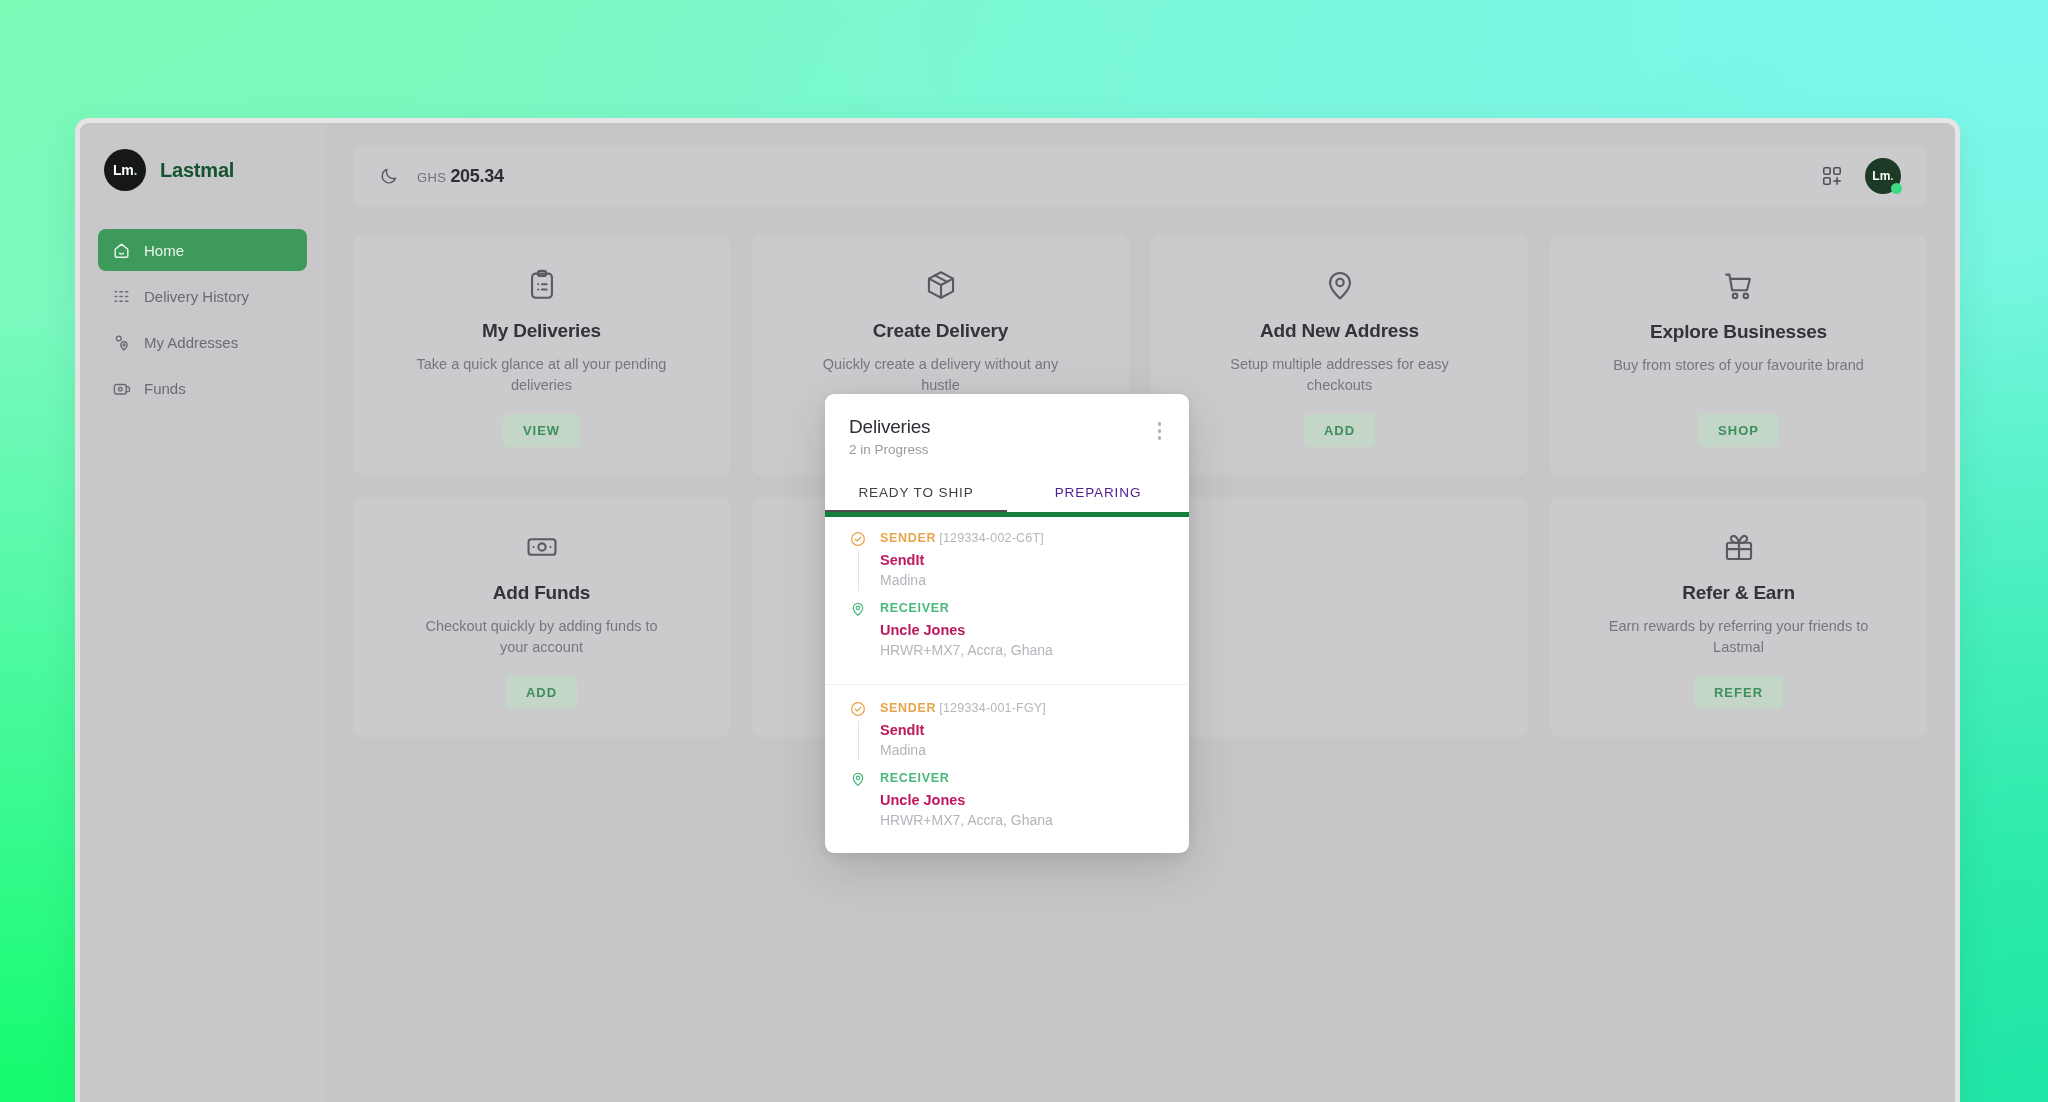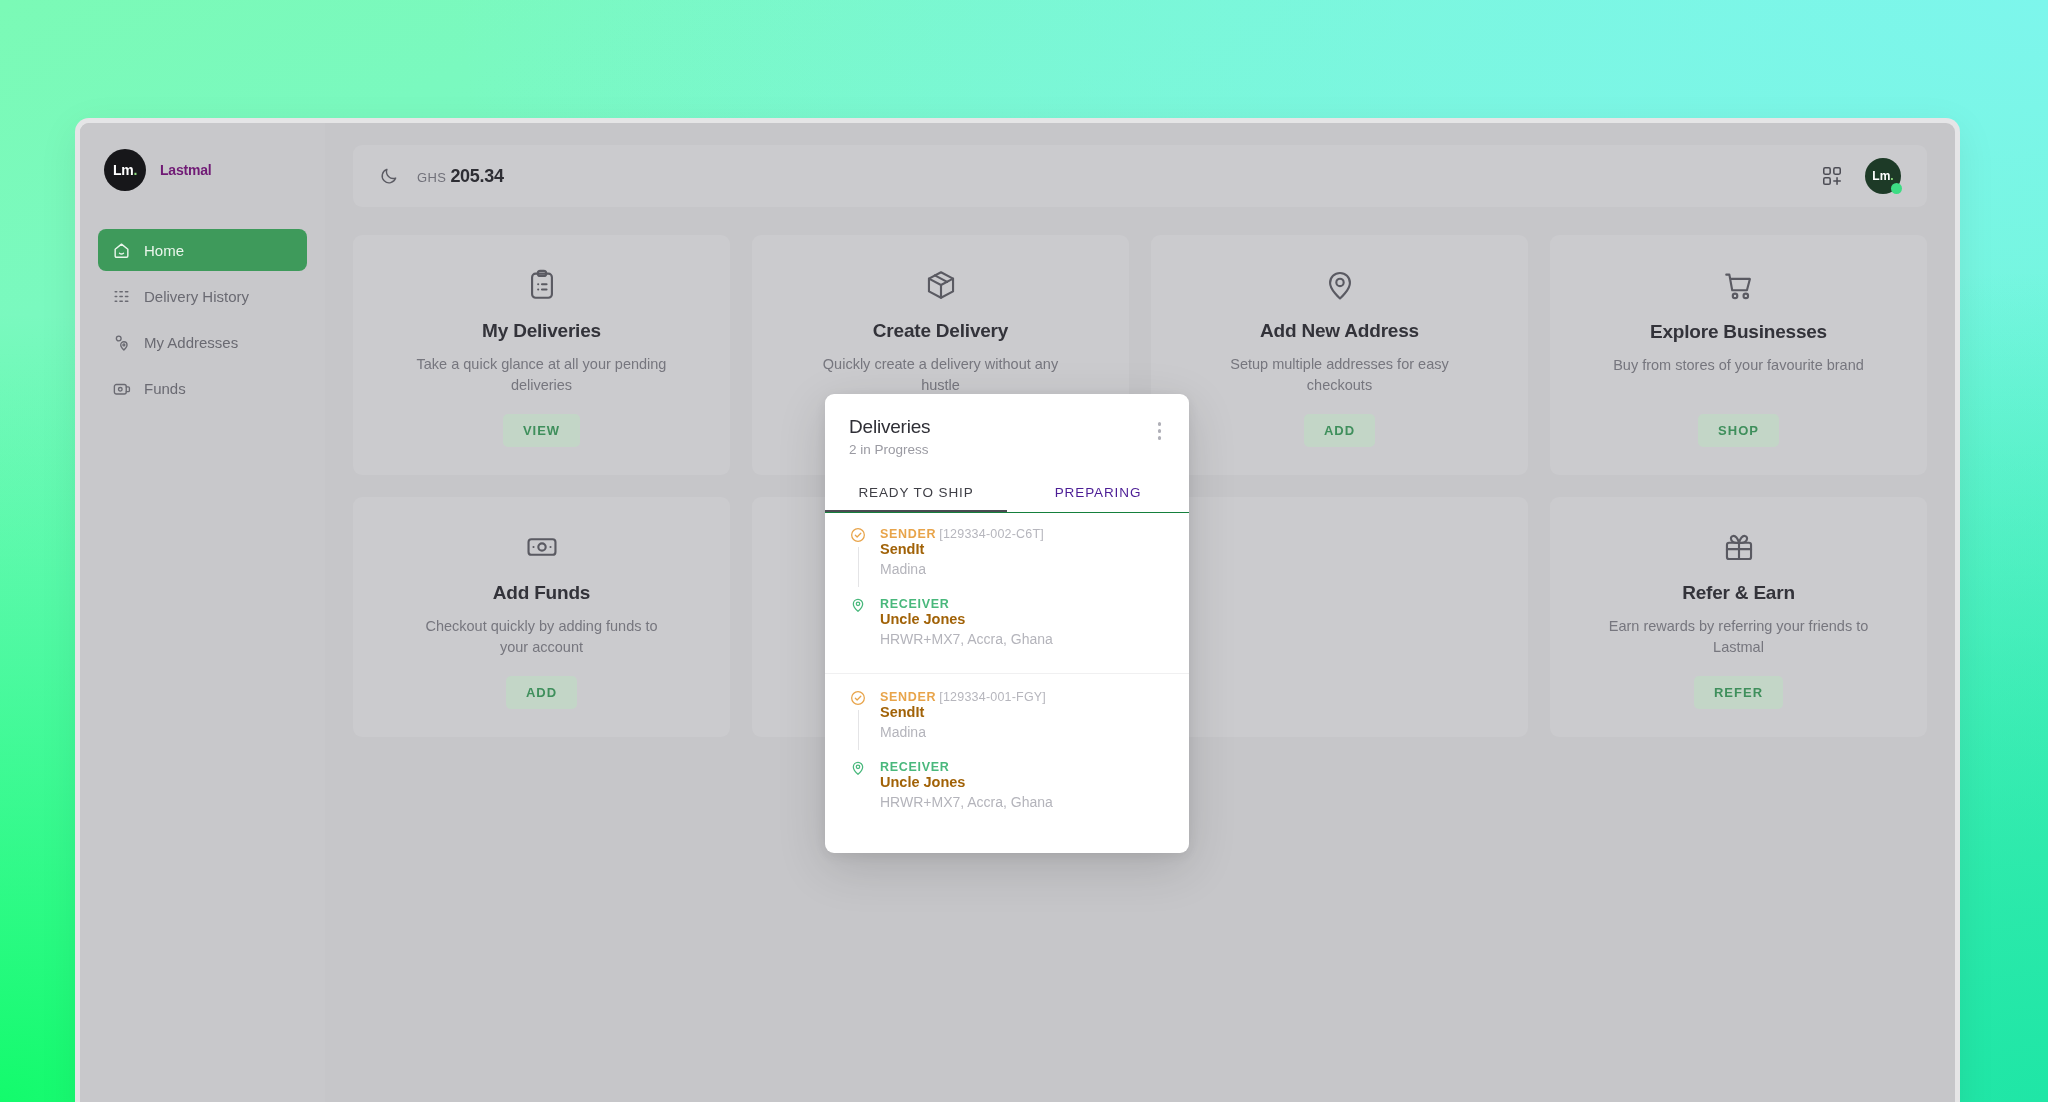--- a/index.html
+++ b/index.html
@@ -56,23 +56,23 @@
     border-radius: 50%;
     background: #17171a;
     color: #fff;
     display: flex; align-items: center; justify-content: center;
     font-size: 14px; font-weight: bold;
     letter-spacing: -0.3px;
     position: relative;
   }
   .brand-logo .dot { color: #8fdc7e; }
   .brand-name {
-    font-size: 14px;
+    font-size: 20px;
     font-weight: bold;
-    color: #701a75;
+    color: #14532d;
     letter-spacing: -0.2px;
   }
 
   .nav { display: flex; flex-direction: column; gap: 4px; }
   .nav-item {
     display: flex;
     align-items: center;
     gap: 13px;
     height: 42px;
     padding: 0 14px;
@@ -198,21 +198,21 @@
   .modal-sub { font-size: 13.5px; color: #9a9aa2; margin-top: 4px; }
   .kebab {
     display: flex; flex-direction: column; gap: 3.5px;
     align-items: center; padding: 6px 4px; cursor: pointer;
   }
   .kebab i { width: 3.5px; height: 3.5px; border-radius: 50%; background: #b0b0b8; display: block; }
 
   .tabs {
     display: flex;
     margin-top: 18px;
-    border-bottom: 1px solid #15803d;
+    border-bottom: 5px solid #15803d;
     align-items: center;
   }
   .tab {
     flex: 1;
     text-align: center;
     font-size: 13.5px;
     letter-spacing: 0.9px;
     color: #4c1d95;
     padding: 10px 0 12px 0;
     cursor: pointer;
@@ -228,21 +228,21 @@
 
   .leg { display: flex; gap: 13px; position: relative; }
   .leg-icons { width: 18px; flex: 0 0 18px; display: flex; flex-direction: column; align-items: center; }
   .leg-icons svg { width: 16px; height: 16px; display: block; }
   .leg-line { width: 1px; flex: 1; background: #e4e4e6; margin: 4px 0 0 0; min-height: 40px; }
   .leg-body { padding-bottom: 2px; }
   .leg-label { font-size: 12.5px; font-weight: bold; letter-spacing: 0.7px; }
   .leg-label.sender { color: #e8a44a; }
   .leg-label.receiver { color: #49b87c; }
   .leg-id { font-size: 12.5px; color: #b6b6bd; font-weight: normal; letter-spacing: 0.2px; margin-left: 3px; }
-  .leg-name { font-size: 14.5px; color: #a16207; font-weight: bold; margin-top: 0; }
+  .leg-name { font-size: 14.5px; color: #be185d; font-weight: bold; margin-top: 7px; }
   .leg-addr { font-size: 14px; color: #b4b4bb; margin-top: 4px; }
   .leg.receiver-leg { margin-top: 10px; }
   .leg.receiver-leg .leg-body { padding-bottom: 14px; }
 </style>
 </head>
 <body>
 
 <div class="app-window">
 
   <aside class="sidebar">

